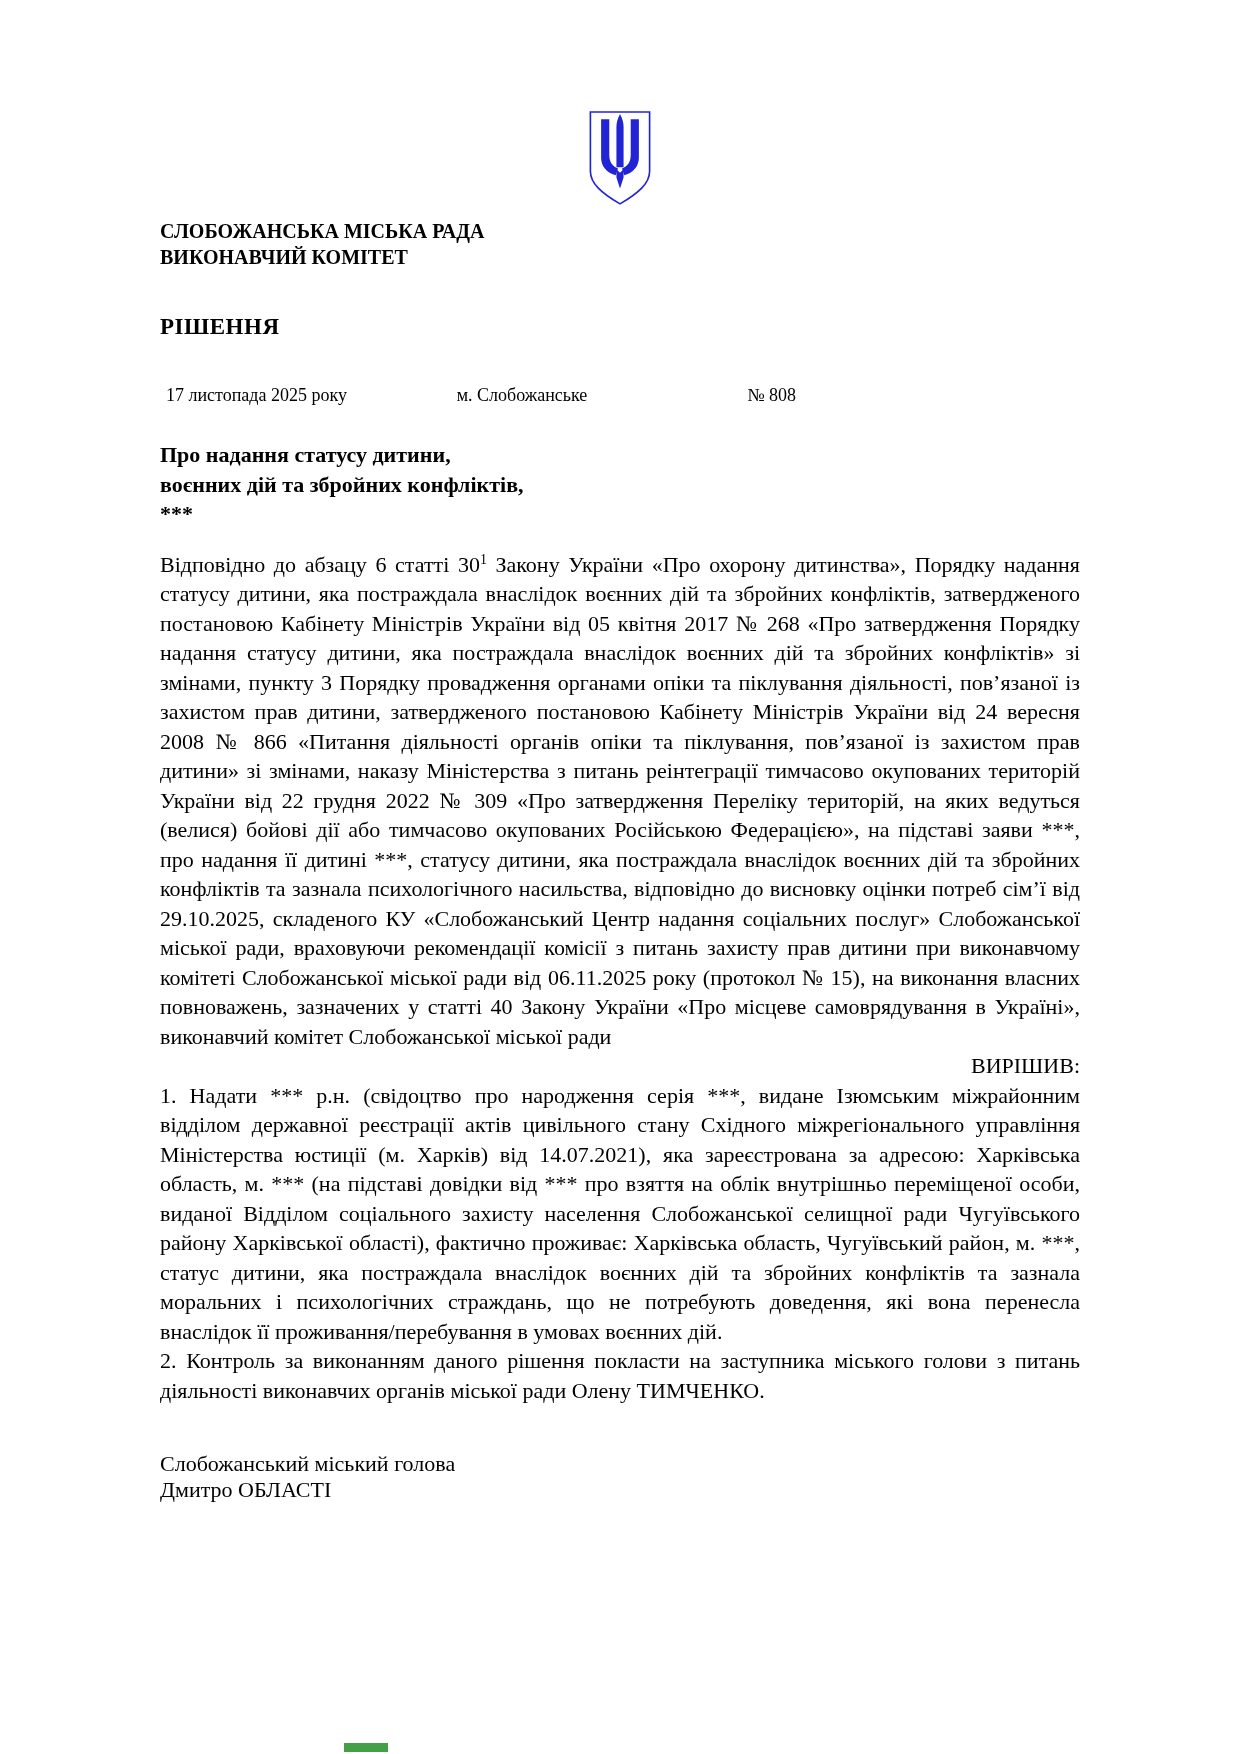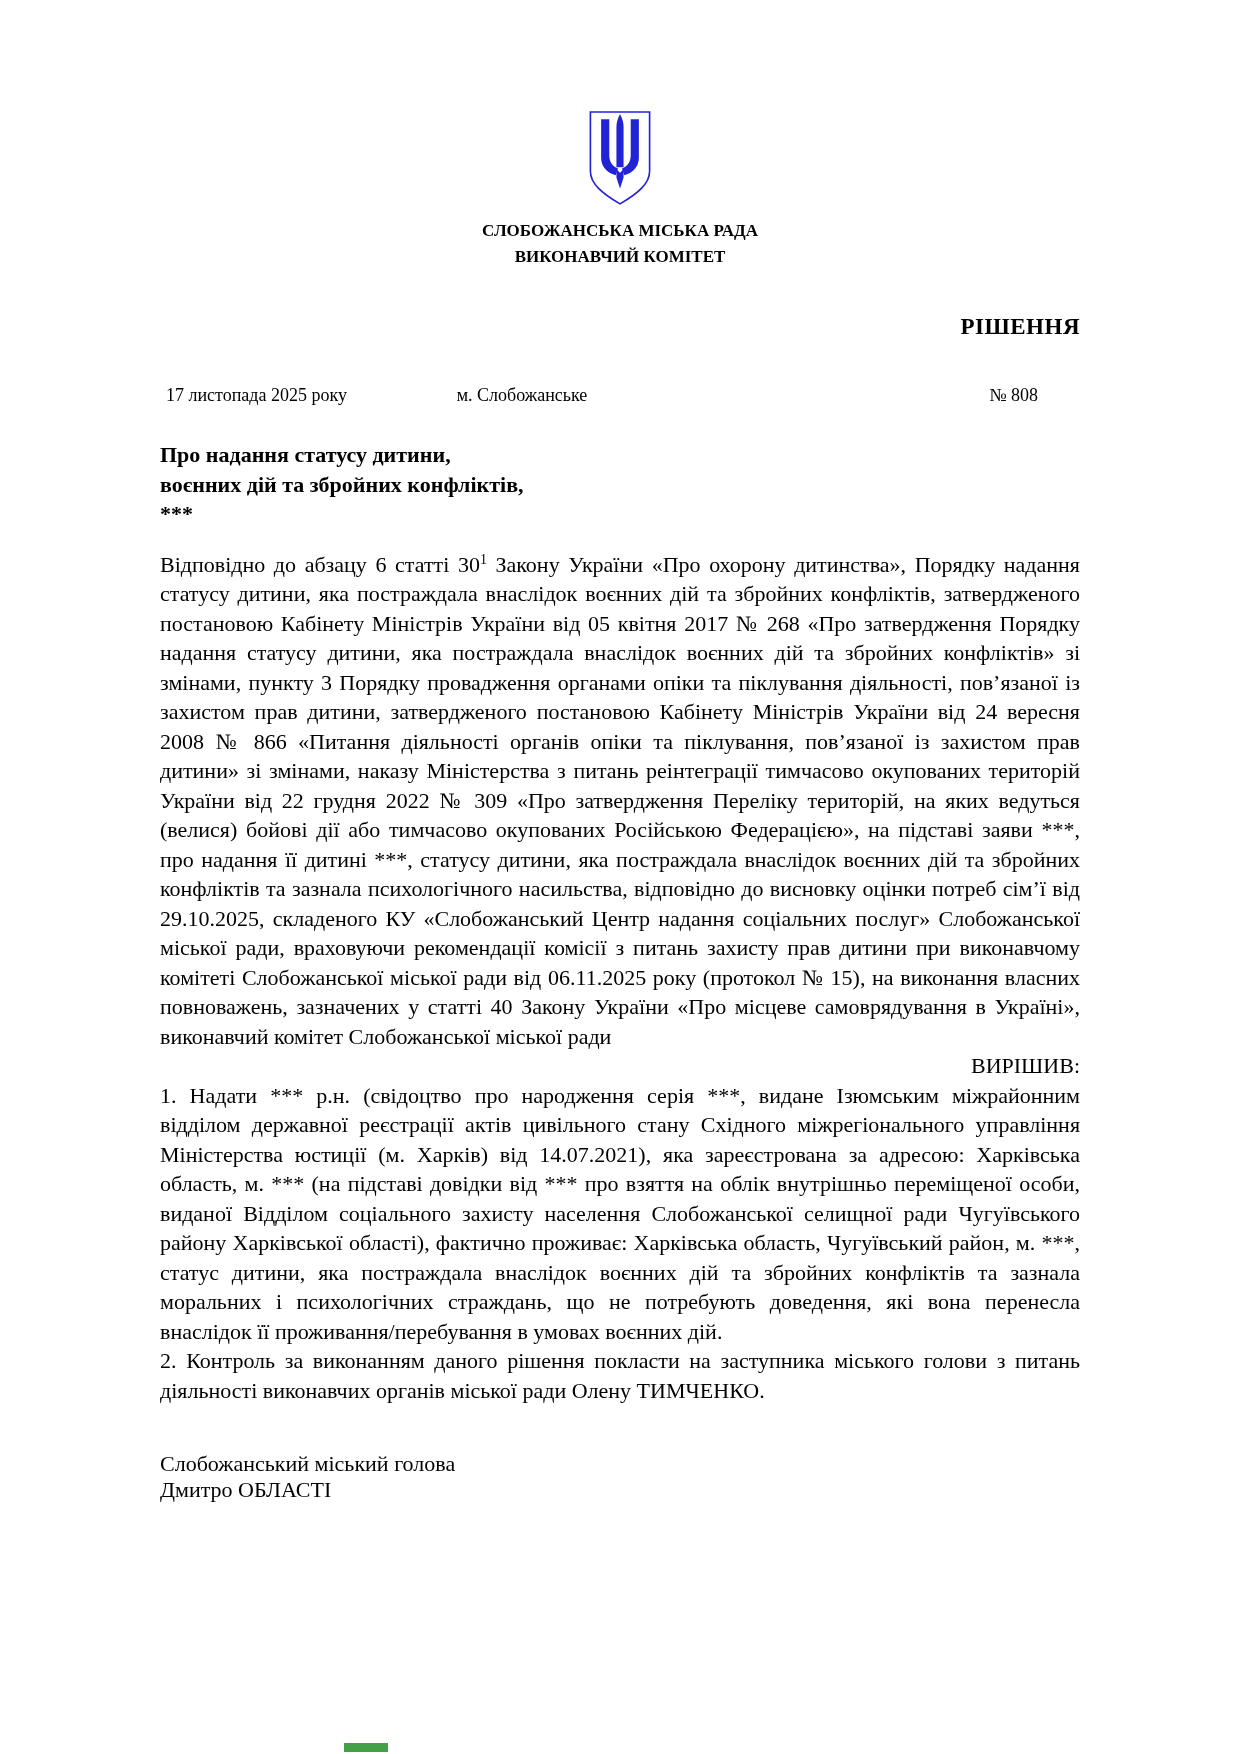--- a/index.html
+++ b/index.html
@@ -31,42 +31,41 @@
   }
   .emblem .shield {
     fill: none;
     stroke: var(--emblem-color, #2323d6);
     stroke-width: 1.6;
   }
   .emblem .tryzub {
     fill: var(--emblem-color, #2323d6);
   }
   .org-header {
-    text-align: center;
     font-weight: bold;
-    font-size: 17px;
+    font-size: 20px;
     line-height: 26px;
     margin-top: 6px;
   }
   .doc-type {
-    text-align: right;
+    text-align: left;
     font-weight: bold;
     font-size: 23px;
     letter-spacing: 0.5px;
     margin-top: 44px;
   }
   .meta-row {
     display: flex;
     margin-top: 42px;
     font-size: 18px;
     line-height: 26px;
   }
   .meta-row .m-left   { flex: 1; text-align: left;   padding-left: 6px; }
   .meta-row .m-center { flex: 1; }
-  .meta-row .m-right  { flex: 1; text-align: right;  padding-right: 42px; }
+  .meta-row .m-right  { flex: 1; text-align: left;  padding-right: 42px; }
   .subject {
     margin-top: 32px;
     font-weight: bold;
     font-size: 22px;
     line-height: 29.5px;
   }
   .body-text {
     margin-top: 21px;
     font-size: 22px;
     line-height: 29.5px;

